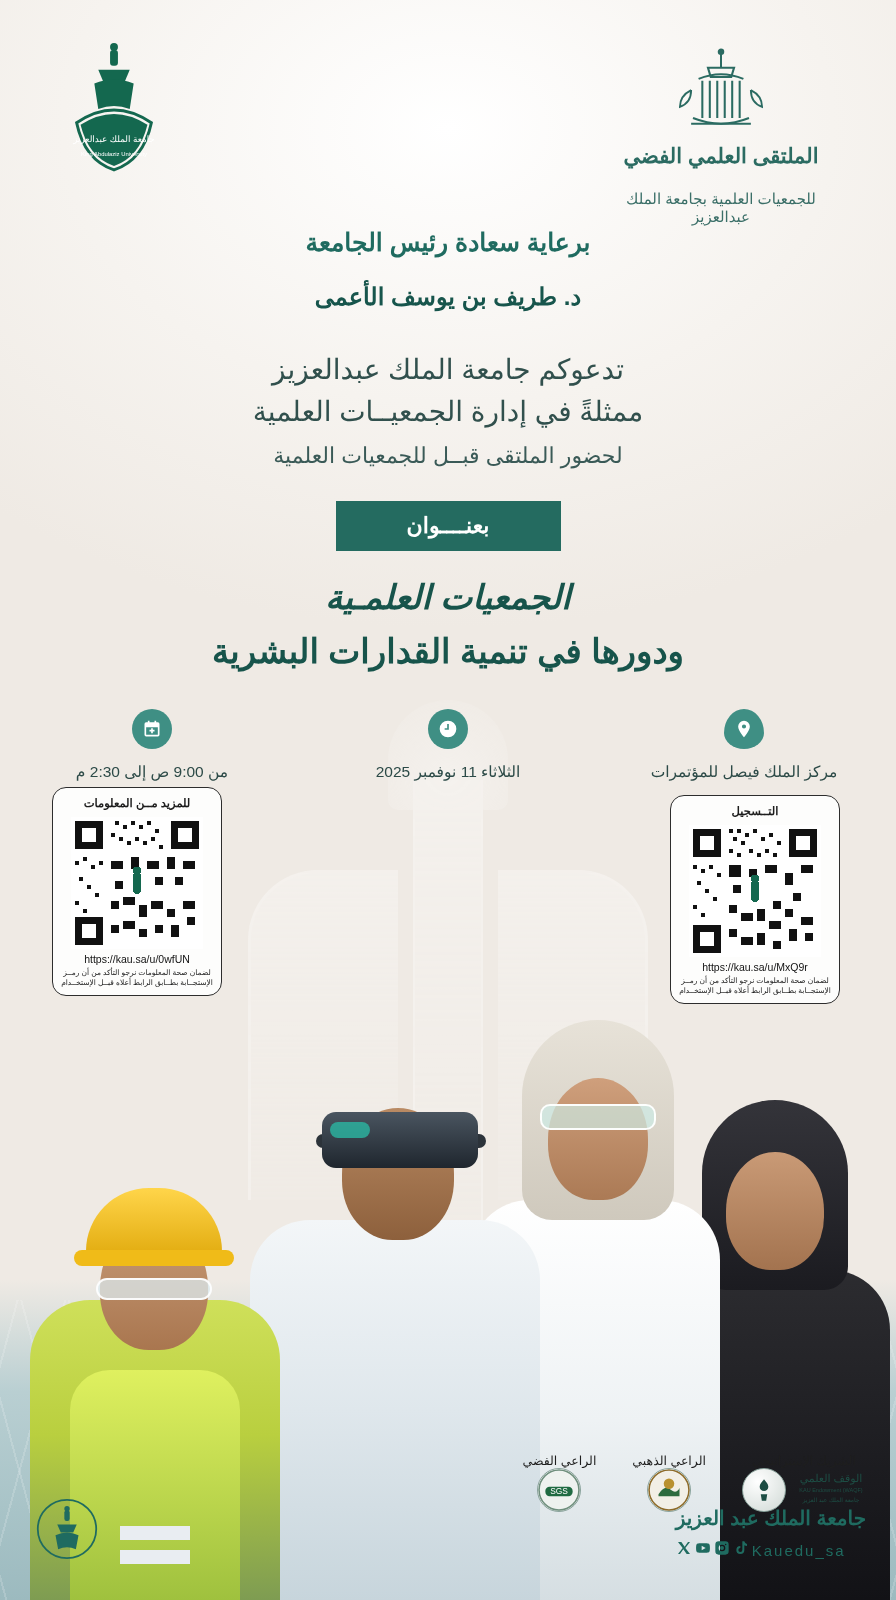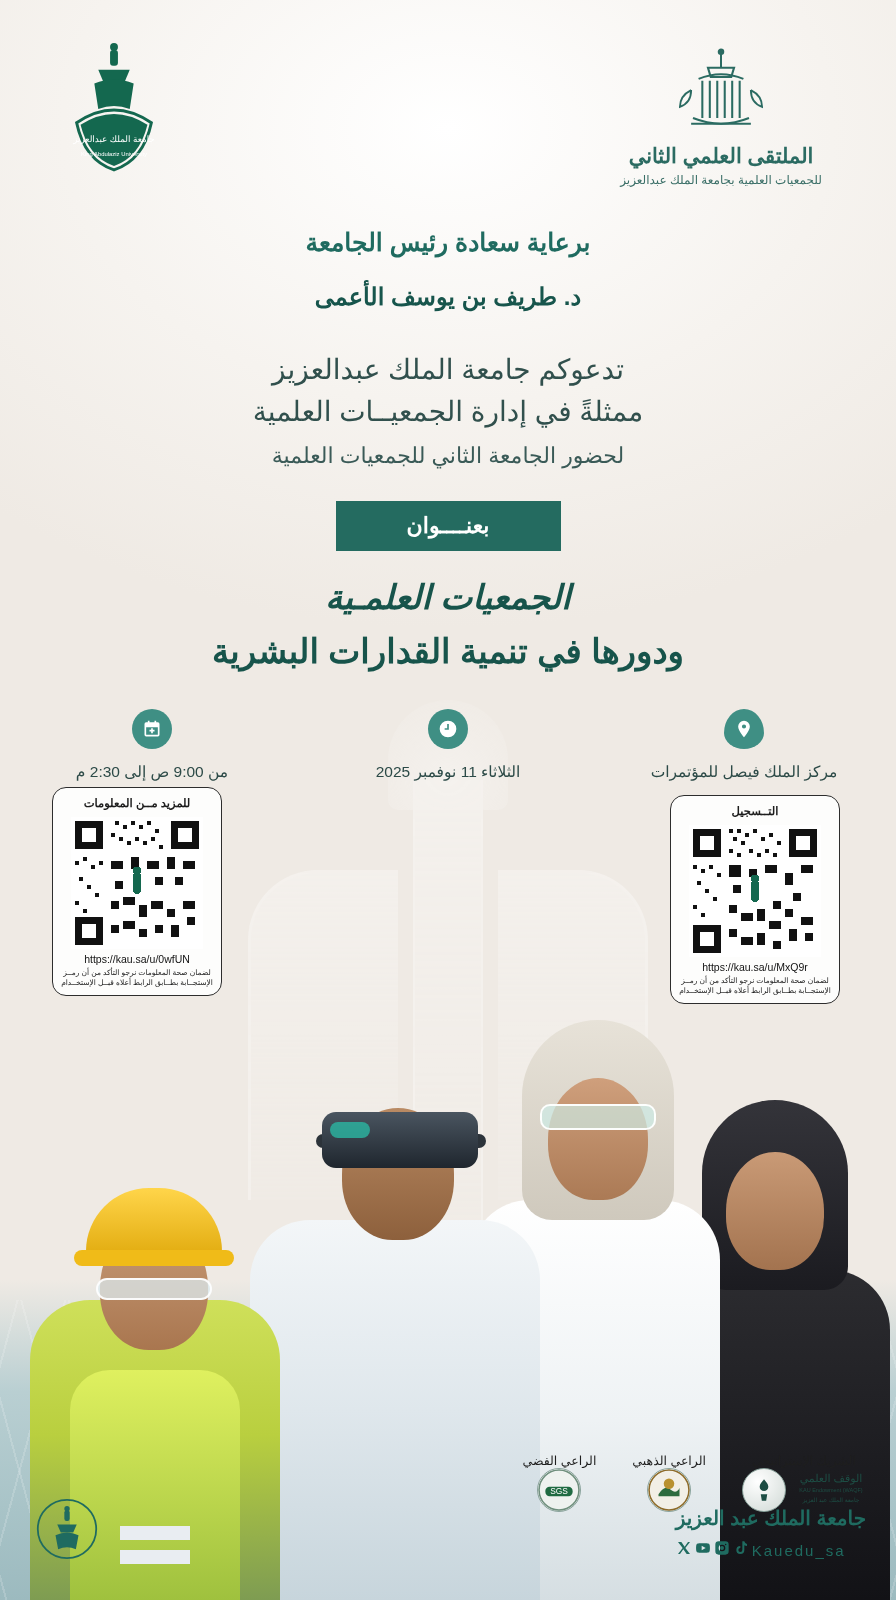--- a/index.html
+++ b/index.html
@@ -98,21 +98,21 @@
   .p4 .hijab { position:absolute; left:42px; bottom: 310px; width:146px; height:190px; background: linear-gradient(180deg,#34343a,#1b1b20); border-radius: 74px 74px 24px 24px;}
   .p4 .head { left: 66px; bottom: 330px; width: 98px; height: 118px; background: linear-gradient(180deg,#c99a76,#a3734f); }
 
   
   .top { position: relative; padding-top: 52px; height: 210px; }
   .logo-left {
     position: absolute; right: 60px; top: 46px; width: 230px; text-align: center;
   }
   .logo-left .mark { height: 88px; display:flex; align-items:flex-end; justify-content:center; }
   .logo-left .l1 { font-size: 21px; font-weight: bold; color: #2b6b62; margin-top: 10px; }
-  .logo-left .l2 { font-size: 12px; color: #3b6f68; margin-top: 5px; }
+  .logo-left .l2 { font-size: 15px; color: #3b6f68; margin-top: 22px; }
 
   .logo-right { position: absolute; left: 44px; top: 40px; width: 140px; text-align:center;}
 
   
   .content { position: relative; text-align: center; }
   .patron { font-size: 25px; font-weight: bold; color: #1f6b60; margin-top: 18px; }
   .patron-name { font-size: 24px; font-weight: bold; color: #17554c; margin-top: 26px; letter-spacing: .5px;}
   .invite { margin-top: 38px; color: #2f4f4d; }
   .invite .i1 { font-size: 28px; line-height: 1.5; color:#31504d; }
   .invite .i2 { font-size: 28px; line-height: 1.5; color:#31504d; }
@@ -209,21 +209,21 @@
             <path d="M40 34 v40 M48 34 v40 M56 34 v40 M64 34 v40 M72 34 v40 M80 34 v40"></path>
             <path d="M30 74 q30 12 60 0"></path>
             <path d="M28 80 h64"></path>
           </g>
           <g stroke="#2b6b62" stroke-width="2" fill="none">
             <path d="M28 44 q-12 6 -12 18 q12 -4 12 -18"></path>
             <path d="M92 44 q12 6 12 18 q-12 -4 -12 -18"></path>
           </g>
         </svg>
       </div>
-      <div class="l1">الملتقى العلمي الثاني</div>
+      <div class="l1">الملتقى العلمي الفضي</div>
       <div class="l2">للجمعيات العلمية بجامعة الملك عبدالعزيز</div>
     </div>
 
     <div class="logo-right">
       <div>
         <svg viewBox="0 0 120 140" width="118" height="138" aria-hidden="true">
           <g fill="#14684f">
             <rect x="56" y="10" width="8" height="16" rx="3"></rect>
             <circle cx="60" cy="7" r="4"></circle>
             <path d="M44 30 h32 l-5 12 h-22 z"></path>
@@ -243,21 +243,21 @@
   </div>
 
   <div class="content">
 
     <div class="patron">برعاية سعادة رئيس الجامعة</div>
     <div class="patron-name">د. طريف بن يوسف الأعمى</div>
 
     <div class="invite">
       <div class="i1">تدعوكم جامعة الملك عبدالعزيز</div>
       <div class="i2">ممثلةً في إدارة الجمعيــات العلمية</div>
-      <div class="i3">لحضور الجامعة الثاني للجمعيات العلمية</div>
+      <div class="i3">لحضور الملتقى قبــل للجمعيات العلمية</div>
     </div>
 
     <div class="titled-pill">بعنــــوان</div>
 
     <div class="main-title">
       <div class="t1">الجمعيات العلمـية</div>
       <div class="t2">ودورها في تنمية القدارات البشرية</div>
     </div>
 
     <div class="meta">

